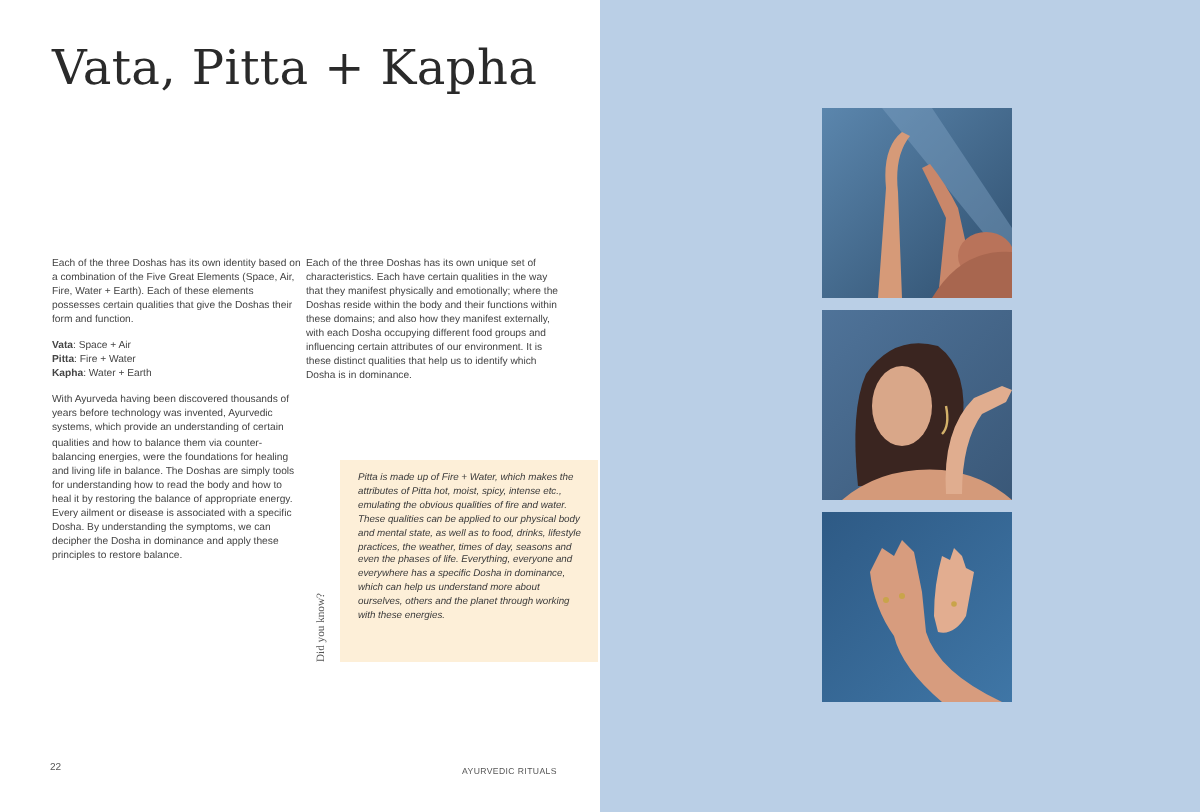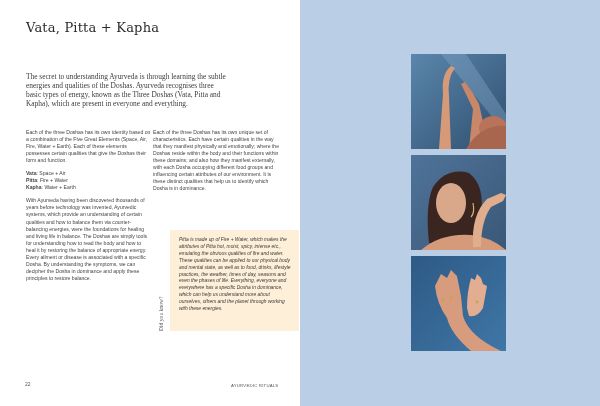--- a/index.html
+++ b/index.html
@@ -13,21 +13,21 @@
       position: absolute; left: 0; top: 0; width: 300px; height: 406px;
       background: #ffffff;
     }
     .right-page {
       position: absolute; left: 300px; top: 0; width: 300px; height: 406px;
       background: #bacfe6;
     }
     .title {
       position: absolute; left: 26px; top: 20px;
       font-family: "DejaVu Serif", serif;
-      font-size: 13px; font-weight: normal; color: #2a2a2a;
+      font-size: 24px; font-weight: normal; color: #2a2a2a;
       letter-spacing: 0.2px; margin: 0; white-space: nowrap;
     }
     .intro {
       position: absolute; left: 26px; top: 73px; width: 200px;
       font-family: "Liberation Serif", serif;
       font-size: 7.4px; line-height: 8.9px; color: #3c3c3c; margin: 0;
     }
     .col {
       position: absolute; top: 129px; width: 126px;
       font-size: 5.1px; line-height: 7.05px; color: #444;
@@ -66,21 +66,20 @@
     .photo svg { display: block; width: 95px; height: 95px; }
     .photo-1 { top: 54px; }
     .photo-2 { top: 155px; }
     .photo-3 { top: 256px; }
   </style>
 </head>
 <body>
 
 <div class="left-page">
   <h1 class="title">Vata, Pitta + Kapha</h1>
-  <p class="intro">The secret to understanding Ayurveda is through learning the subtle energies and qualities of the Doshas. Ayurveda recognises three basic types of energy, known as the Three Doshas (Vata, Pitta and Kapha), which are present in everyone and everything.</p>
 
   <div class="col col-left">
     <p>Each of the three Doshas has its own identity based on a combination of the Five Great Elements (Space, Air, Fire, Water + Earth). Each of these elements possesses certain qualities that give the Doshas their form and function.</p>
     <div class="elements">
       <div><b>Vata</b><span>: Space + Air</span></div>
       <div><b>Pitta</b><span>: Fire + Water</span></div>
       <div><b>Kapha</b><span>: Water + Earth</span></div>
     </div>
     <p>With Ayurveda having been discovered thousands of years before technology was invented, Ayurvedic systems, which provide an understanding of certain qualities and how to balance them via counter-balancing energies, were the foundations for healing and living life in balance. The Doshas are simply tools for understanding how to read the body and how to heal it by restoring the balance of appropriate energy. Every ailment or disease is associated with a specific Dosha. By understanding the symptoms, we can decipher the Dosha in dominance and apply these principles to restore balance.</p>
   </div>

